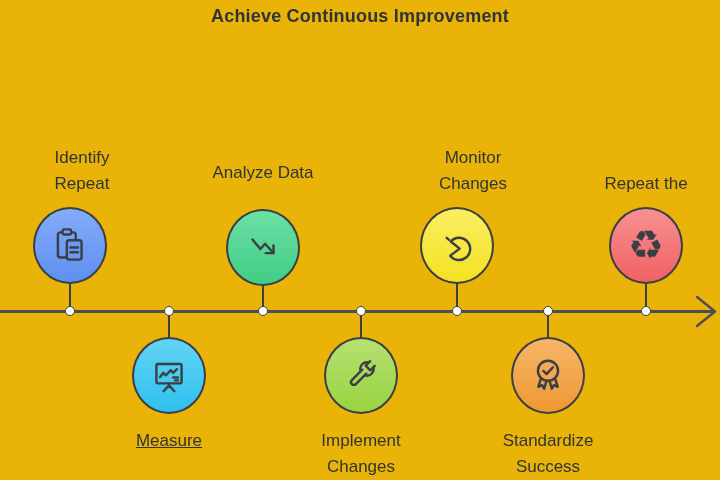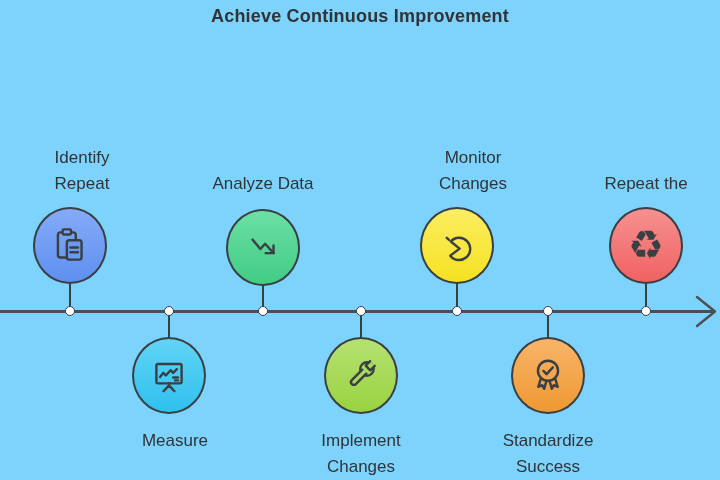--- a/index.html
+++ b/index.html
@@ -6,21 +6,21 @@
     --ink:#3a3f44;
     --line:#4b4f55;
     --text:#303438;
   }
   *{margin:0;padding:0;box-sizing:border-box;}
   html,body{background:#ffffff;}
   body{font-family:"Liberation Sans", sans-serif;}
   .stage{
     position:relative;
     width:720px;height:480px;
-    background:#7dd3fc;
+    background:#eab308;
     overflow:hidden;
   }
   .title{
     position:absolute;
     left:0;top:6px;width:720px;
     text-align:center;
     font-size:18px;font-weight:bold;
     color:var(--text);
     letter-spacing:0.2px;
   }
@@ -92,38 +92,38 @@
       <g fill="none" stroke="#3a3f44" stroke-width="2.3" stroke-linecap="round" stroke-linejoin="round">
         <rect x="8.5" y="7" width="17" height="24" rx="2.5"></rect>
         <rect x="13" y="4.2" width="8" height="4.8" rx="1.2" fill="#79a3f6"></rect>
         <rect x="17" y="14.5" width="14" height="18.5" rx="2.2" fill="#6b98f2"></rect>
         <line x1="20.5" y1="21.5" x2="27.5" y2="21.5"></line>
         <line x1="20.5" y1="26" x2="27.5" y2="26"></line>
       </g>
     </svg>
   </div>
 
-  <div class="node-label" style="left:105px; top:428px;">
+  <div class="node-label" style="left:99px; top:428px;text-decoration:underline;">
     <div>Measure</div>
   </div>
   <div class="stick" style="left:168px; top:311px; height:27px;"></div>
   <div class="dot" style="left:164px; top:306px;"></div>
   <div class="bubble" style="left: 132px; top: 337px; background: linear-gradient(rgb(98, 212, 245), rgb(47, 192, 238));">
     <svg class="icon-svg" width="42" height="42" viewBox="0 0 40 40">
       <g fill="none" stroke="#3a3f44" stroke-width="2.3" stroke-linecap="round" stroke-linejoin="round">
         <rect x="8" y="8.5" width="24" height="18.5" rx="1.5"></rect>
         <path d="M11.5 21 L14.5 17 L17 19.5 L21.5 14.5 L24 17 L27.5 13.5"></path>
         <line x1="24" y1="21.5" x2="28.5" y2="21.5"></line>
         <line x1="25.8" y1="24.2" x2="28.5" y2="24.2"></line>
         <path d="M20 27 L20 29 M20 29 L14.8 34.5 M20 29 L25.2 34.5"></path>
       </g>
     </svg>
   </div>
 
-  <div class="node-label" style="left:193px; bottom:283px;">
+  <div class="node-label" style="left:193px; bottom:294px;">
     <div>Analyze Data</div>
     <div></div>
   </div>
   <div class="stick" style="left:262px; top:285px; height:26px;"></div>
   <div class="dot" style="left:258px; top:306px;"></div>
   <div class="bubble" style="left: 226px; top: 209px; background: linear-gradient(rgb(108, 223, 165), rgb(65, 205, 133));">
     <svg class="icon-svg" width="42" height="42" viewBox="0 0 40 40">
       <g fill="none" stroke="#3a3f44" stroke-width="2.3" stroke-linecap="round" stroke-linejoin="round">
         <path d="M10 12 L17.5 21 L22 16 L30 24.8"></path>
         <path d="M30 17.6 L30 24.9 L22.6 24.9"></path>

